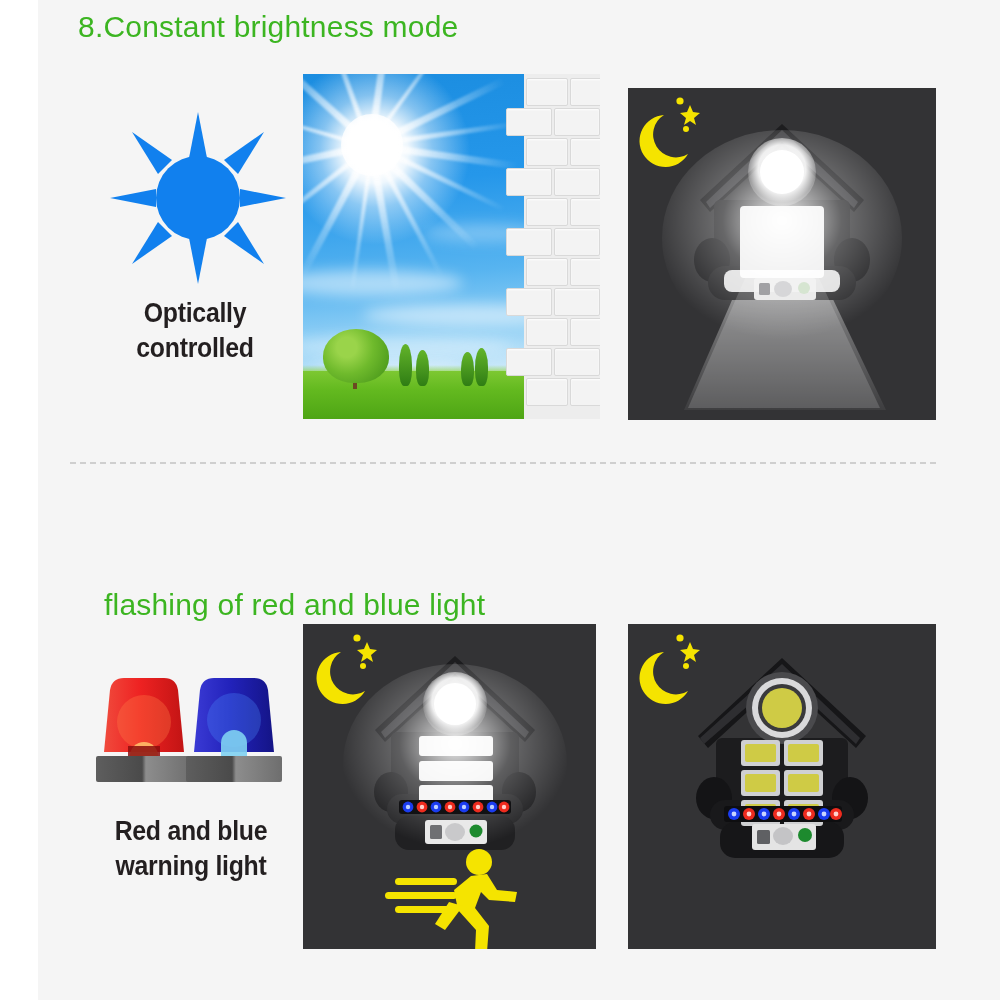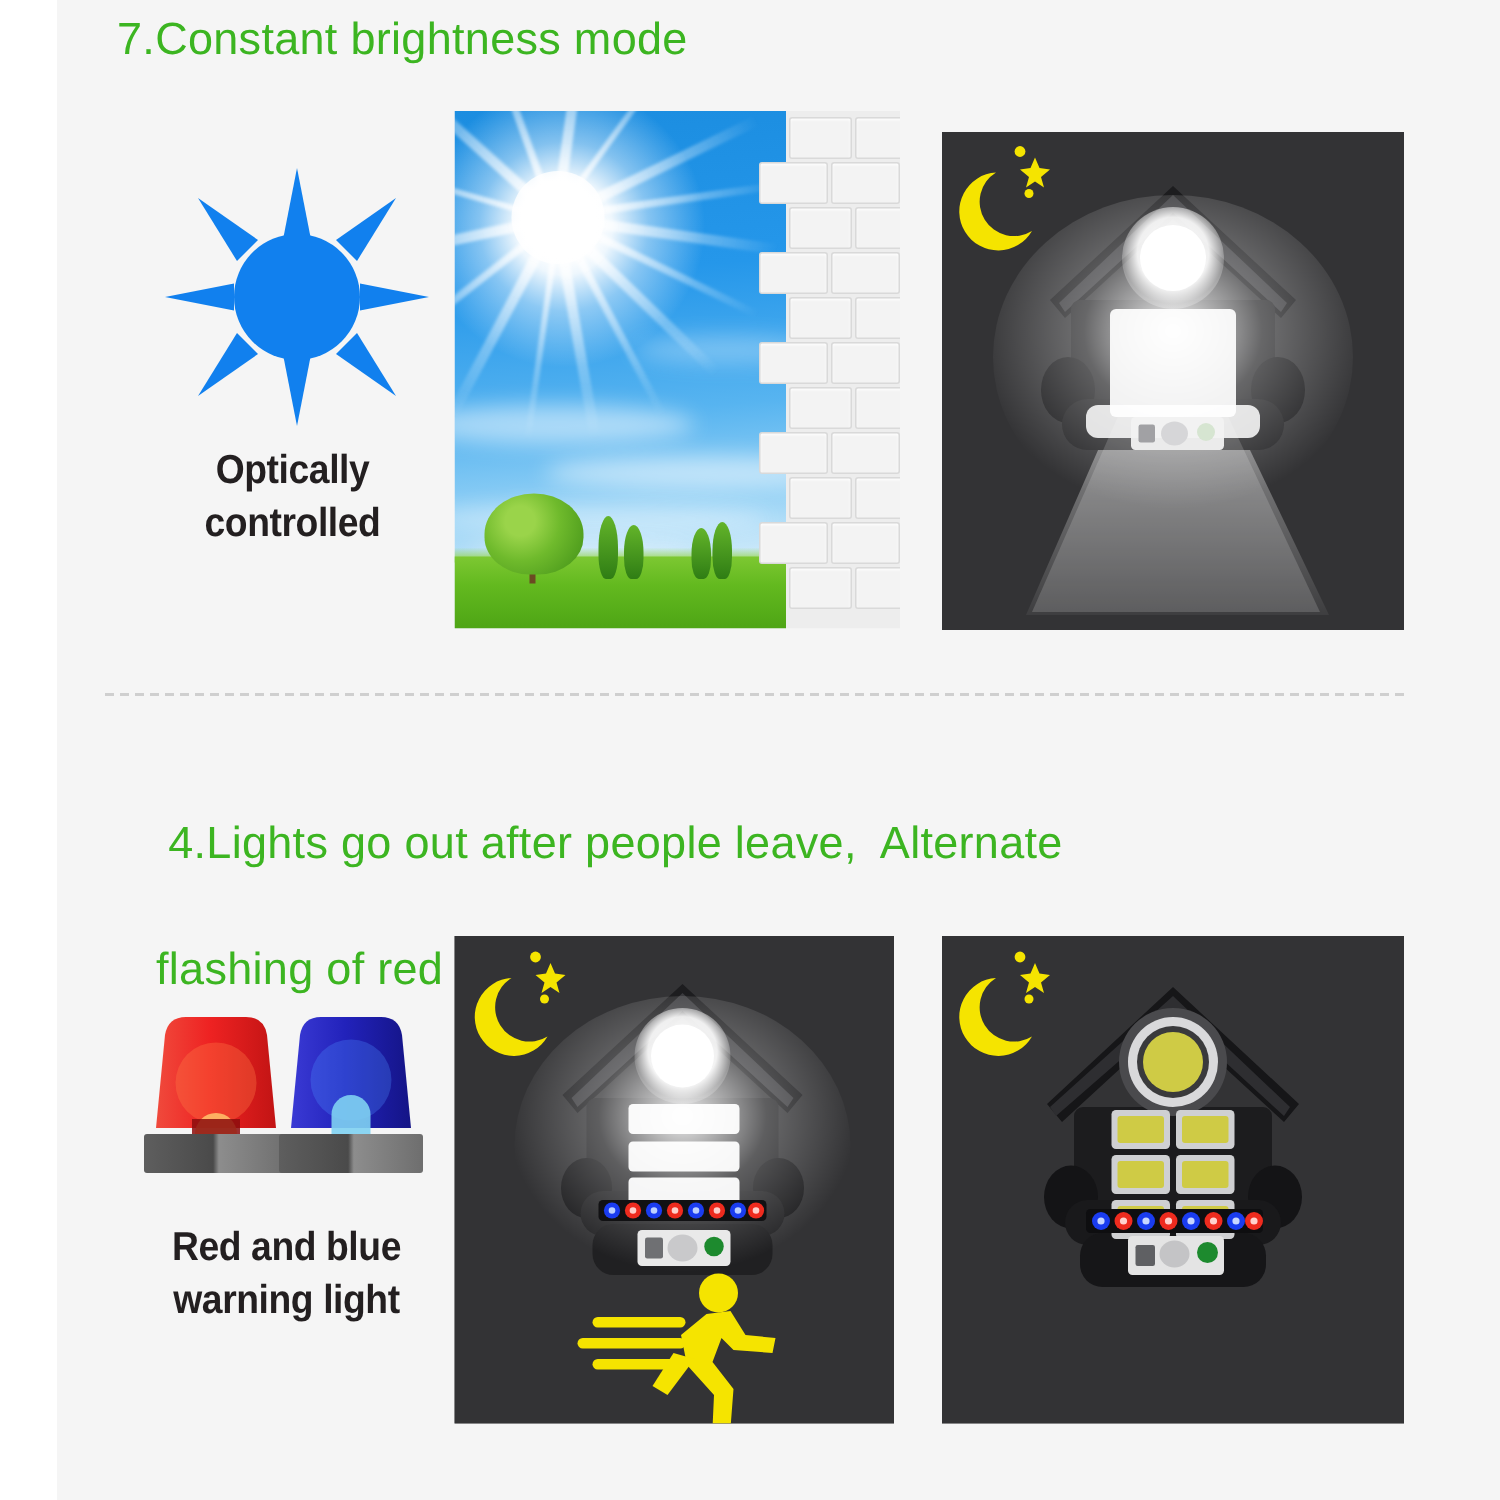--- a/index.html
+++ b/index.html
@@ -69,21 +69,21 @@
   #photo-night-motion{left:303px;top:624px;width:293px;height:325px;}
   #photo-night-off{left:628px;top:624px;width:308px;height:325px;}
 </style>
 </head>
 <body>
 
 <div id="page">
 
   <div id="left-white-strip"></div>
 
-  <div class="heading" id="heading-3">7.Constant brightness mode</div>
+  <div class="heading" id="heading-3">8.Constant brightness mode</div>
 
   <div id="sun-icon">
     <svg viewBox="0 0 176 172" width="176" height="172">
       <g fill="#1180ee">
         <circle cx="88" cy="86" r="42"></circle>
         <polygon points="88,0 97,46 79,46"></polygon>
         <polygon points="88,172 97,126 79,126"></polygon>
         <polygon points="0,86 46,77 46,95"></polygon>
         <polygon points="176,86 130,77 130,95"></polygon>
         <polygon points="22,20 62,48 48,62"></polygon>
@@ -207,21 +207,20 @@
         <rect x="126" y="190" width="62" height="22" rx="3" fill="#f0f0f0" opacity=".95"></rect>
         <rect x="131" y="195" width="11" height="12" rx="1.5" fill="#8f9093"></rect>
         <ellipse cx="155" cy="201" rx="9" ry="8" fill="#cfcfd1"></ellipse>
         <circle cx="176" cy="200" r="6" fill="#cfe0c9"></circle>
       </g>
       <polygon points="118,188 190,188 252,320 60,320" fill="#ffffff" opacity=".16"></polygon>
     </svg>
   </div>
 
   <div class="heading" id="heading-4">
-    <span>4.Lights go out after people leave,  Alternate</span>
     <span class="ln2">flashing of red and blue light</span>
   </div>
 
   <div style="position:absolute;left:88px;top:660px;width:196px;height:140px;">
     <svg width="196" height="140" viewBox="0 0 196 140">
       <defs>
         <linearGradient id="redG" x1="0" y1="0" x2="1" y2="0">
           <stop offset="0%" stop-color="#f04a3c"></stop>
           <stop offset="45%" stop-color="#ee2222"></stop>
           <stop offset="100%" stop-color="#c21414"></stop>

